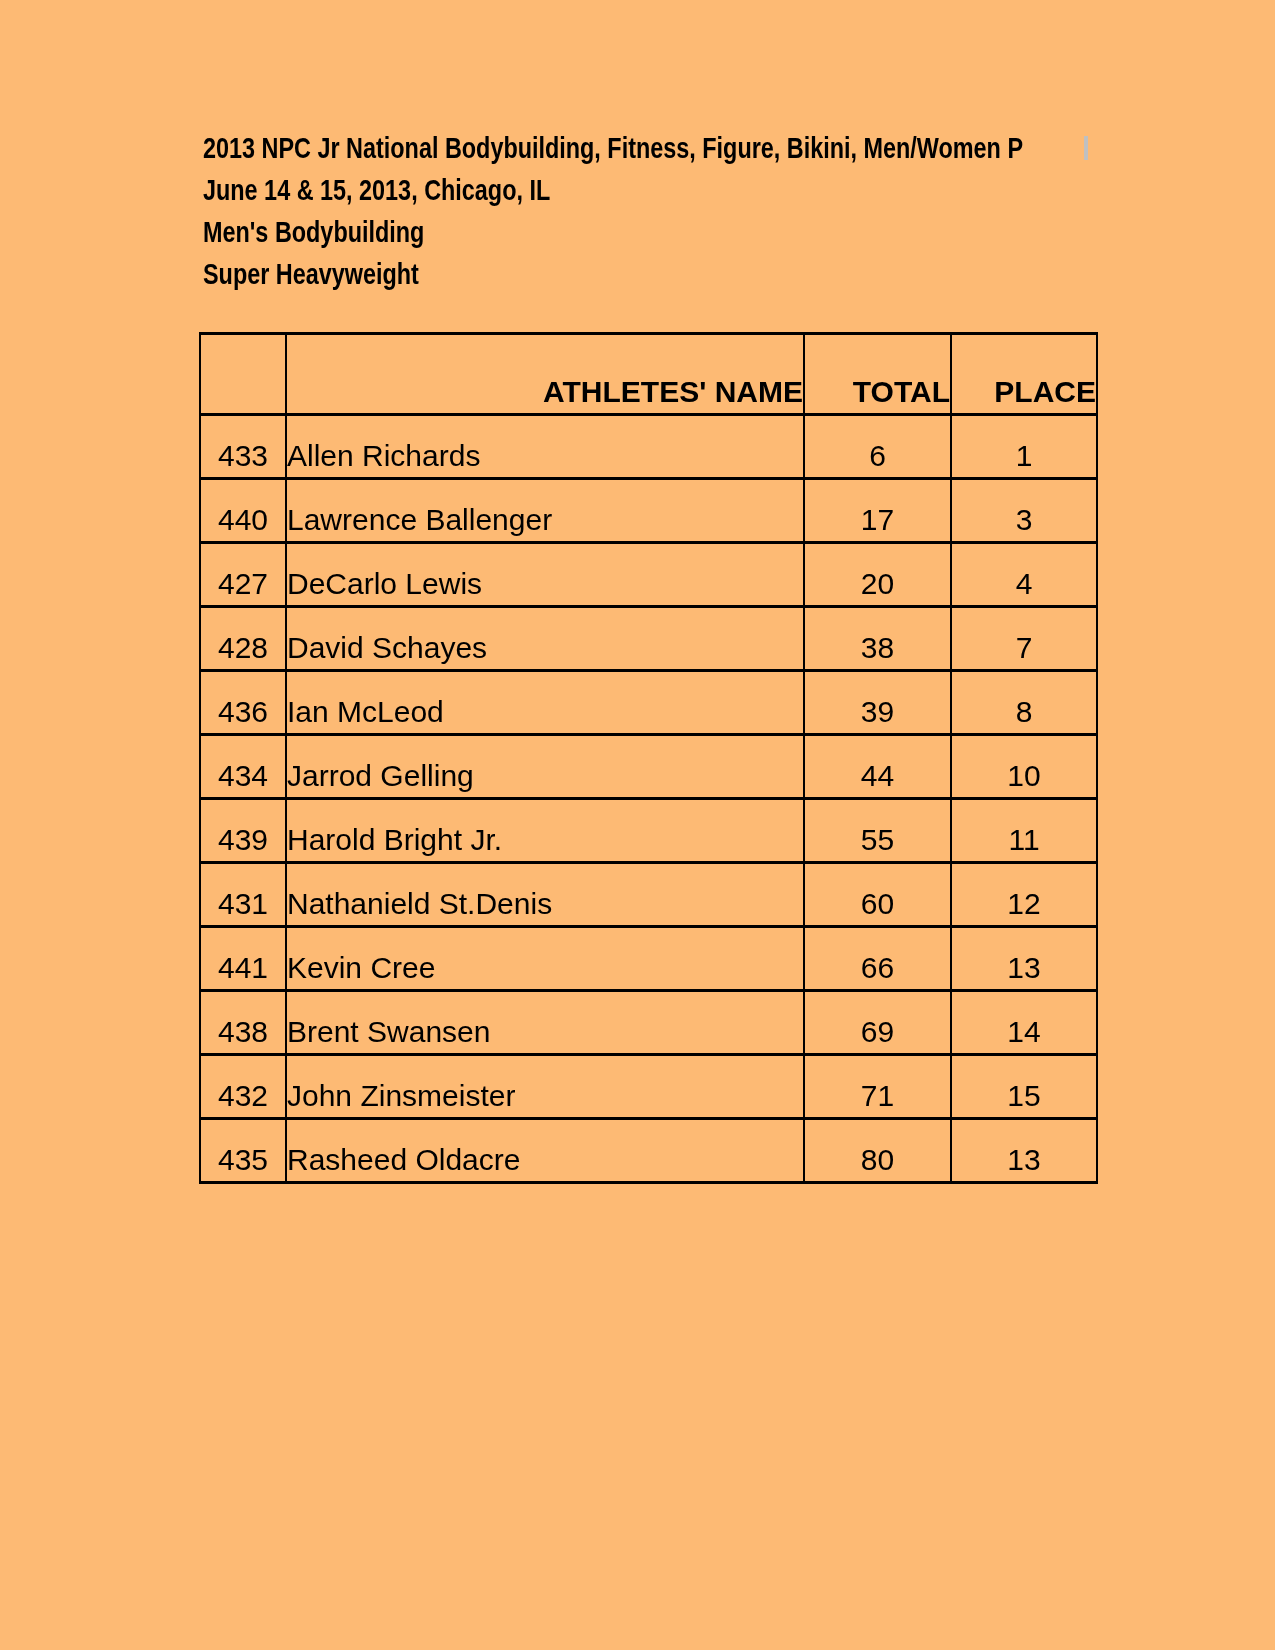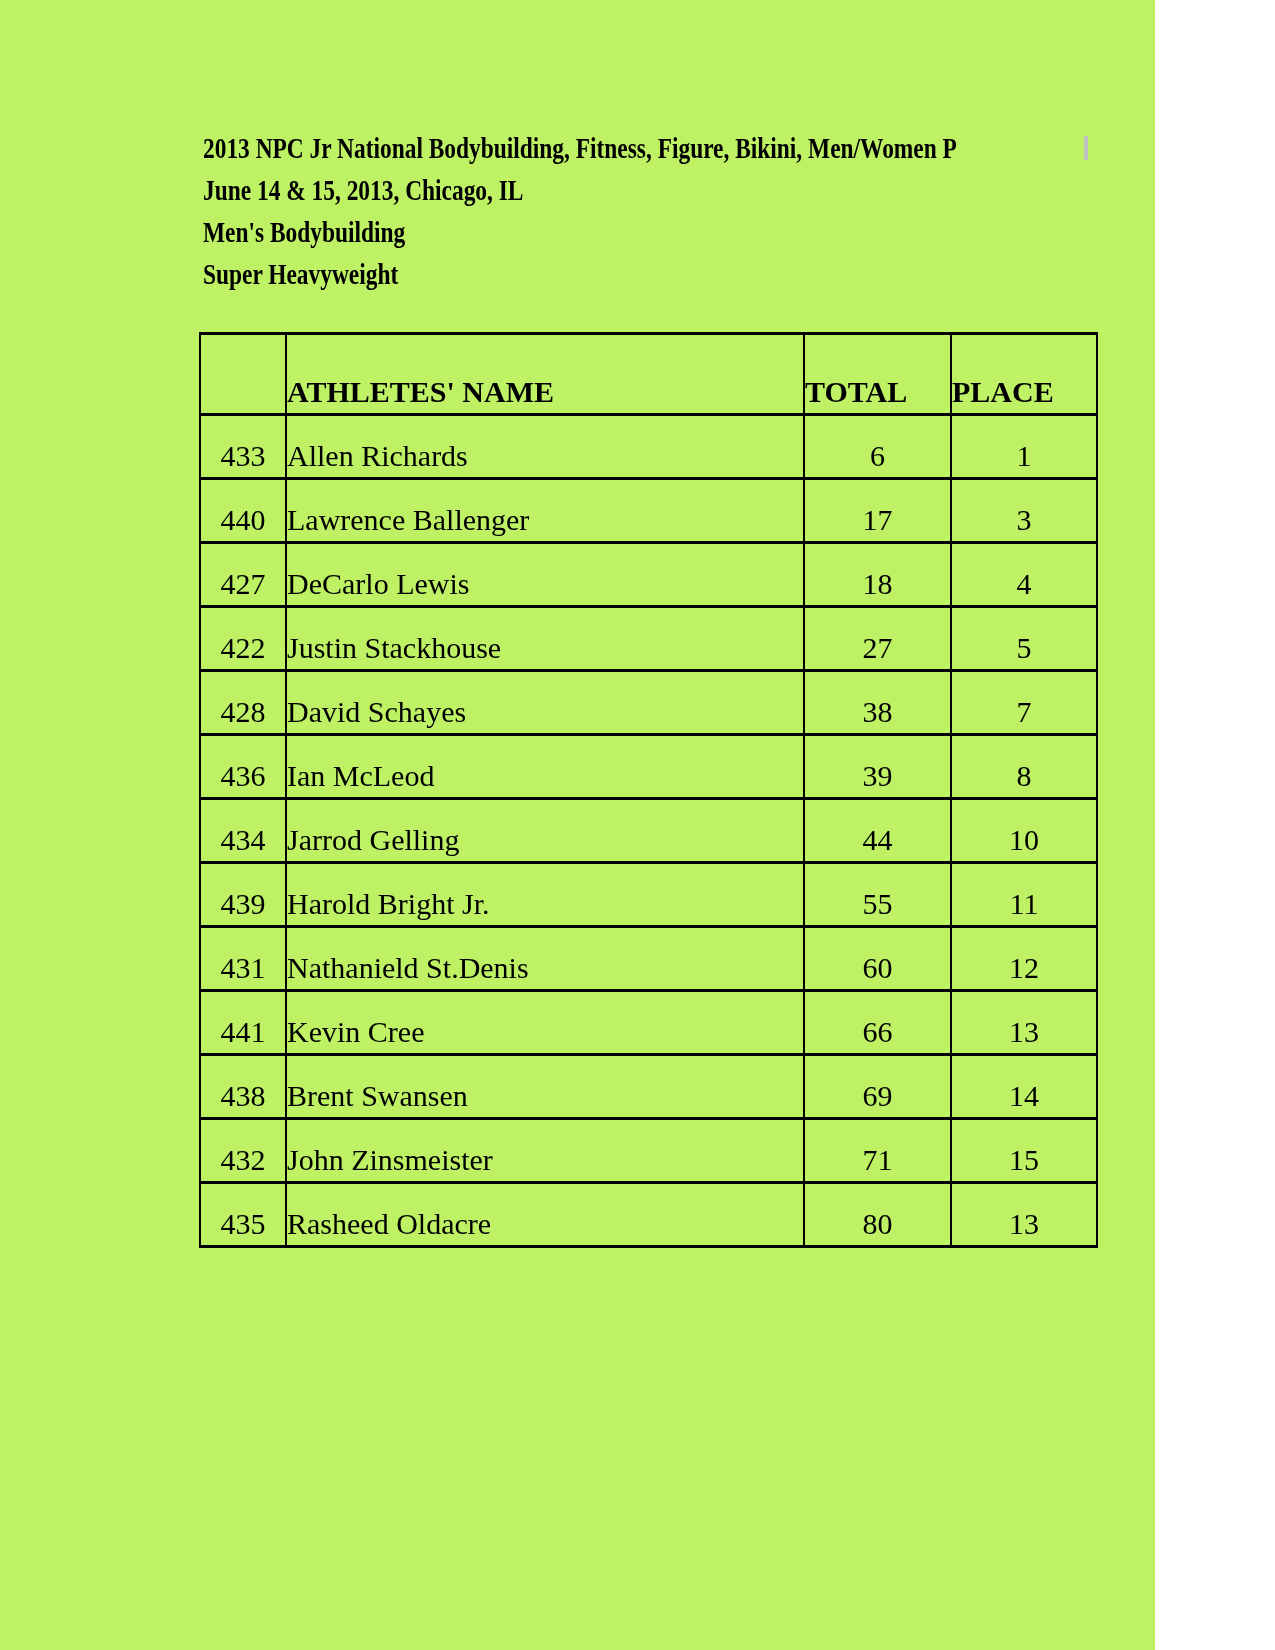--- a/index.html
+++ b/index.html
@@ -1,21 +1,21 @@
 <!DOCTYPE html>
 <html><head>
 <meta charset="utf-8">
 <style>
   html, body { margin: 0; padding: 0; background: #ffffff; }
   .page {
     position: relative;
-    width: 1155px;
+    width: 1275px;
     height: 1650px;
-    background: #bef264;
-    font-family: Liberation Serif, serif;
+    background: #fdba74;
+    font-family: Liberation Sans, sans-serif;
     color: #000000;
     overflow: hidden;
   }
 
   
   .titles {
     position: absolute;
     left: 203px;
     top: 127px;
     font-size: 30px;
@@ -61,21 +61,21 @@
     border-bottom-width: 3px;
     vertical-align: bottom;
     height: 57px;
     padding: 0 0 4px 0;
     overflow: hidden;
     white-space: nowrap;
   }
   tr.header-row td {
     height: 74px;
     font-weight: bold;
-    text-align: left;
+    text-align: right;
   }
   td.no-r { border-right-style: hidden; }
   td.no-l { border-left-style: hidden; }
   td.c-num   { width: 84px;  text-align: center; }
   td.c-name  { width: 516px; text-align: left; padding-left: 6px; }
   td.c-total { width: 145px; text-align: center; }
   td.c-place { width: 144px; text-align: center; }
 </style>
 </head>
 <body>
@@ -116,28 +116,22 @@
     </tr>
         <tr>
       <td class="c-num">440</td>
       <td class="c-name">Lawrence Ballenger</td>
       <td class="c-total">17</td>
       <td class="c-place">3</td>
     </tr>
         <tr>
       <td class="c-num">427</td>
       <td class="c-name">DeCarlo Lewis</td>
-      <td class="c-total">18</td>
+      <td class="c-total">20</td>
       <td class="c-place">4</td>
-    </tr>
-        <tr>
-      <td class="c-num">422</td>
-      <td class="c-name">Justin Stackhouse</td>
-      <td class="c-total">27</td>
-      <td class="c-place">5</td>
     </tr>
         <tr>
       <td class="c-num">428</td>
       <td class="c-name">David Schayes</td>
       <td class="c-total">38</td>
       <td class="c-place">7</td>
     </tr>
         <tr>
       <td class="c-num">436</td>
       <td class="c-name">Ian McLeod</td>

